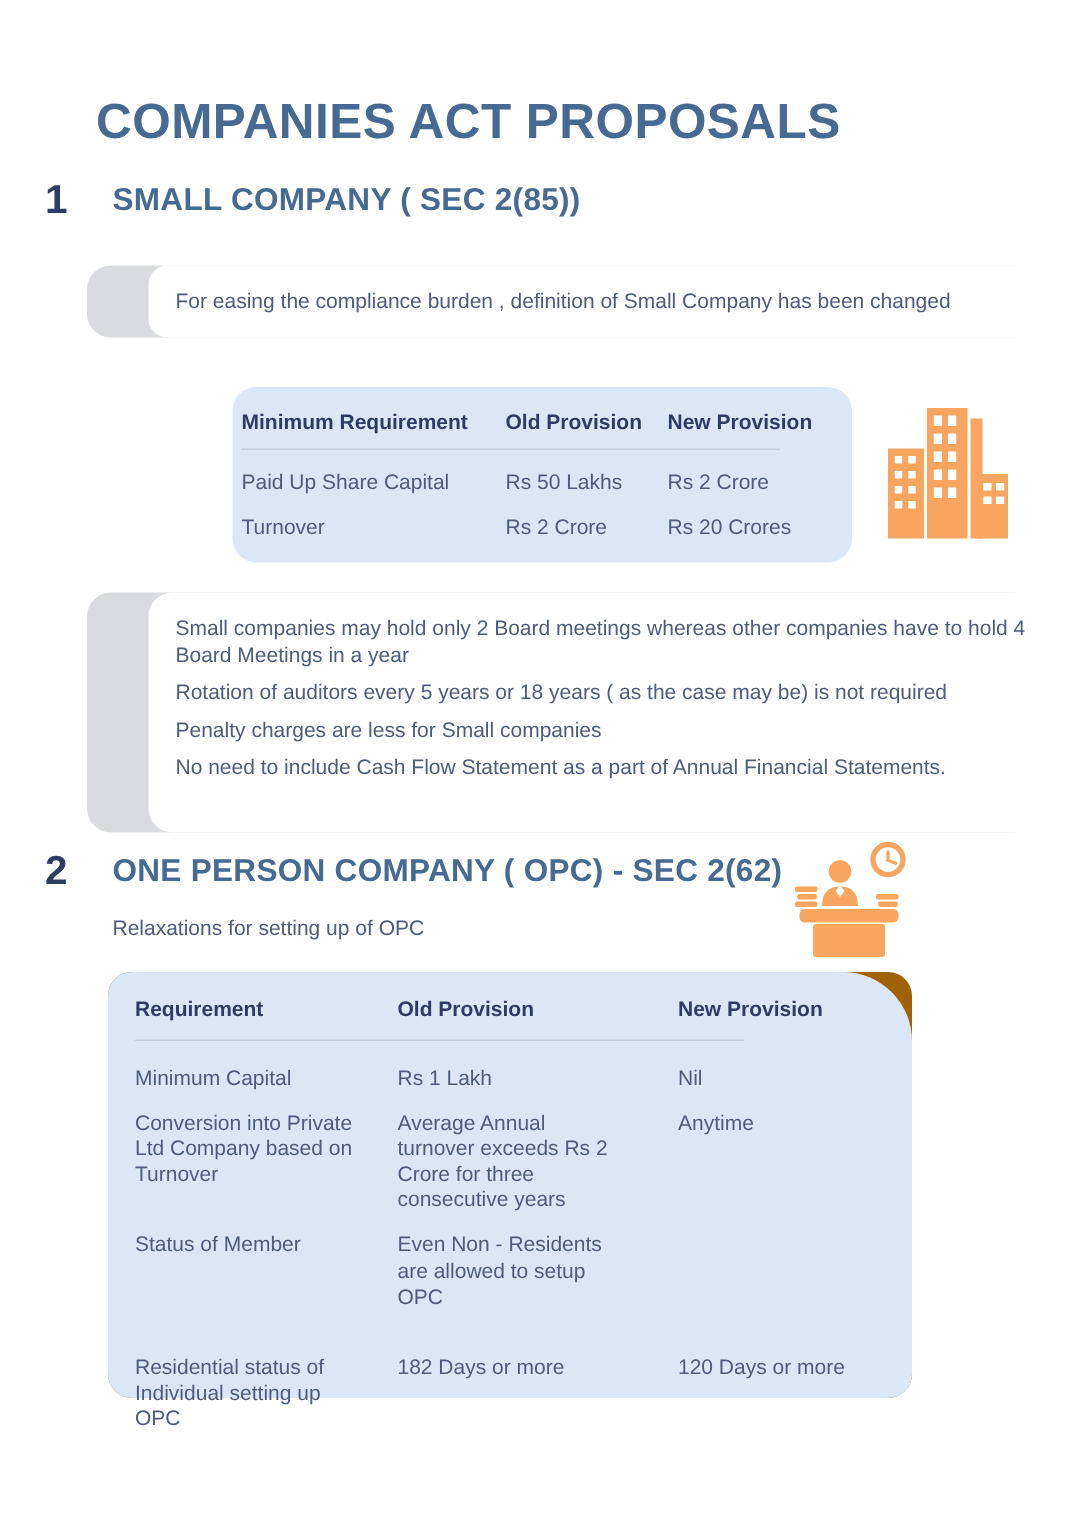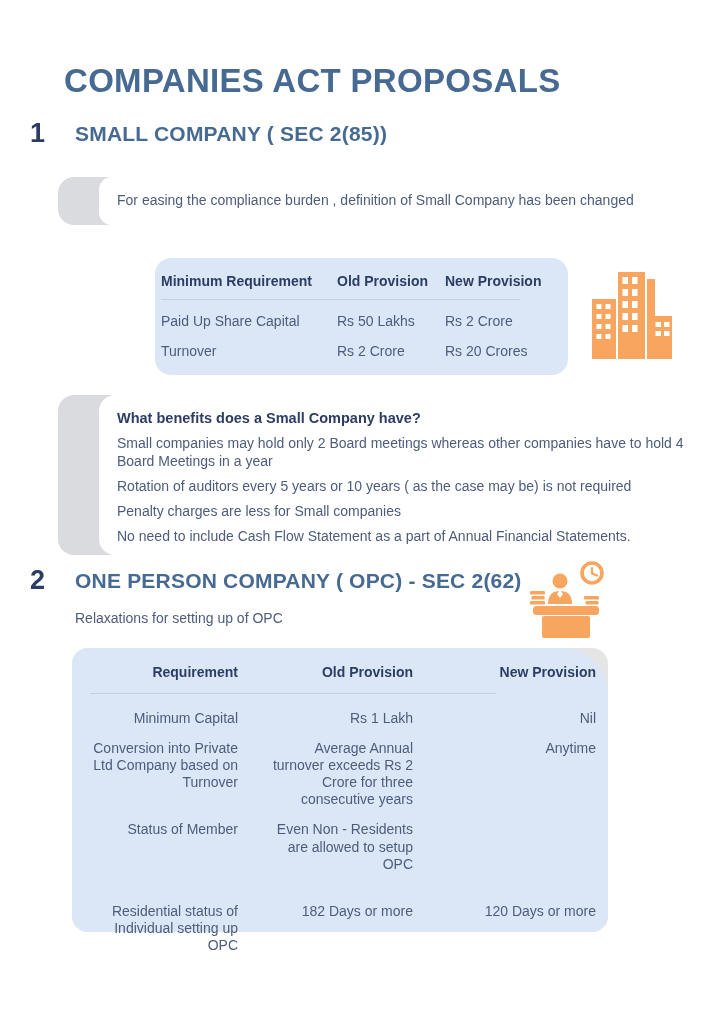--- a/index.html
+++ b/index.html
@@ -10,21 +10,21 @@
   .abs{position:absolute;}
   
   .page-title{color:#466a91;font-weight:bold;font-size:33px;letter-spacing:.3px;white-space:nowrap;}
   .sec-num{color:#2c3c64;font-weight:bold;font-size:27px;}
   .sec-heading{color:#466a91;font-weight:bold;font-size:21px;letter-spacing:.2px;white-space:nowrap;}
   .body-text{color:#4d5c7c;font-size:14px;line-height:1.28;}
   .bold-navy{color:#2c3c64;font-weight:bold;font-size:14.5px;}
   
   .card{border-radius:16px;}
   .card-outer-gray{background:#d9dbdf;}
-  .card-outer-blue{background:#e5e5e5;text-align:right;}
+  .card-outer-blue{background:#a16207;}
   .card-inner{width:100%;height:100%;box-sizing:border-box;border-radius:16px;}
   .inner-gray{background:#ffffff;margin-left:41px;}
   .inner-blue{background:#dbe7f7;}
   .fold-tr{border-radius:16px 46px 16px 16px;}
   .fold-br{border-radius:16px 16px 46px 16px;}
   
   .ptable{box-sizing:border-box;}
   .t1-grid{display:grid;grid-template-columns:176px 108px 1fr;}
   .t2-grid{display:grid;grid-template-columns:175px 187px 1fr;}
   .divider{height:1px;background:#c3cfe0;border:none;}
@@ -102,23 +102,22 @@
         <rect x="65.5" y="56" width="5.5" height="5"></rect>
           <rect x="74" y="56" width="5.5" height="5"></rect>
         <rect x="65.5" y="65" width="5.5" height="5"></rect>
           <rect x="74" y="65" width="5.5" height="5"></rect>
       </g>
     </svg>
   </div>
 
   <div class="abs card card-outer-gray" style="left:58px;top:395px;width:632px;height:160px;">
     <div class="card-inner inner-gray fold-br benefits-inner">
-      <div class="bold-navy" style="margin-bottom:9px;">What benefits does a Small Company have?</div>
       <div class="body-text benefit-item">Small companies may hold only 2 Board meetings whereas other companies have to hold 4 Board Meetings in a year</div>
-      <div class="body-text benefit-item">Rotation of auditors every 5 years or 10 years ( as the case may be) is not required</div>
+      <div class="body-text benefit-item">Rotation of auditors every 5 years or 18 years ( as the case may be) is not required</div>
       <div class="body-text benefit-item">Penalty charges are less for Small companies</div>
       <div class="body-text benefit-item">No need to include Cash Flow Statement as a part of Annual Financial Statements.</div>
     </div>
   </div>
 
   <div class="abs sec-num" style="left:30px;top:565px;">2</div>
   <div class="abs sec-heading" style="left:75px;top:569px;">ONE PERSON COMPANY ( OPC) - SEC 2(62)</div>
   <div class="abs body-text" style="left:75px;top:610px;">Relaxations for setting up of OPC</div>
 
   <div class="abs" style="left:527px;top:560px;">

